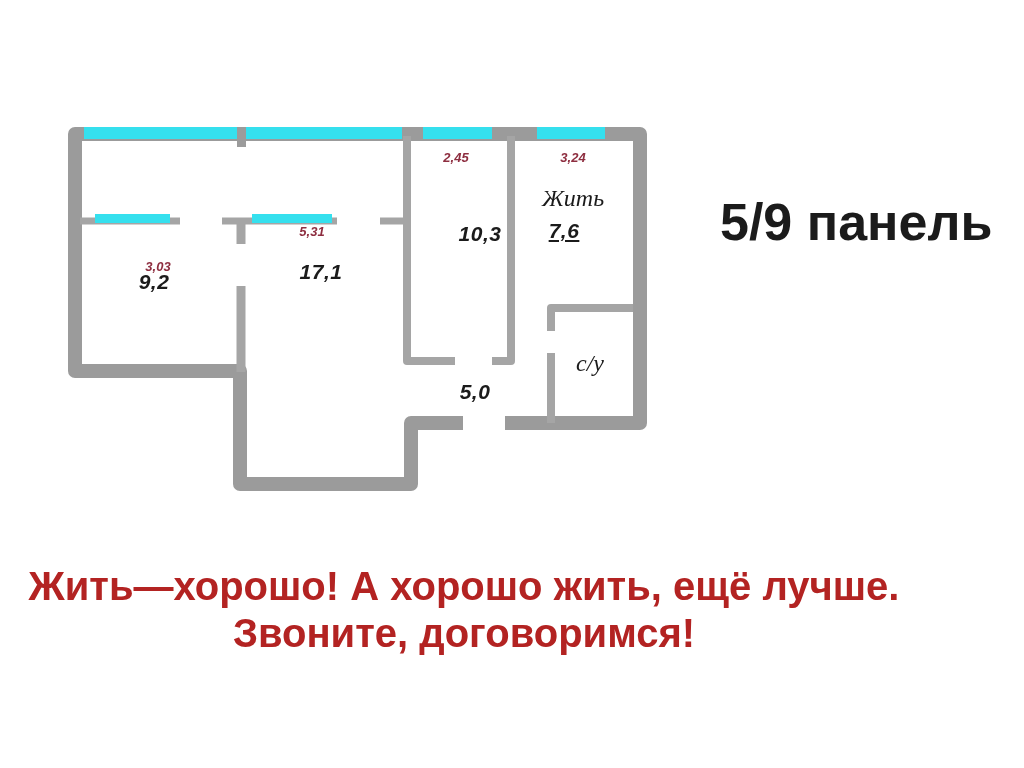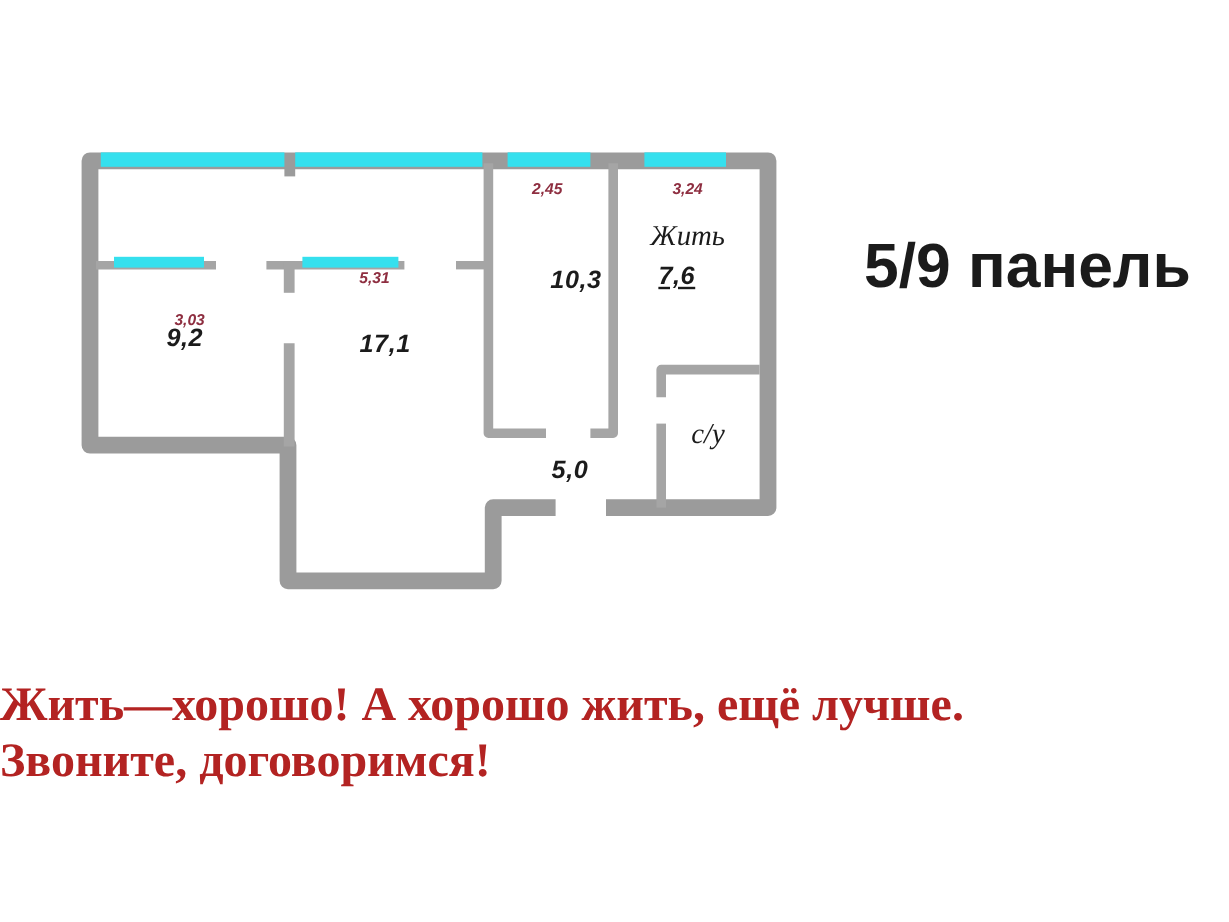--- a/index.html
+++ b/index.html
@@ -65,26 +65,25 @@
     top: 304px;
     font-size: 54px;
     font-weight: bold;
     color: var(--ink);
   }
   .slogan {
     position: absolute;
     left: 0;
     top: 563px;
     width: 928px;
-    text-align: left;
+    text-align: center;
     font-size: 40px;
     font-weight: bold;
     line-height: 1.18;
     color: var(--slogan);
-    font-family: Liberation Serif, serif;
   }
 </style>
 </head>
 <body>
 
 <div id="stage">
 
   <svg id="plan-svg" width="1024" height="560" viewBox="0 0 1024 560" xmlns="http://www.w3.org/2000/svg">
 
     <g fill="none" stroke="var(--wall)" stroke-width="14" stroke-linejoin="round" stroke-linecap="butt">
@@ -120,21 +119,21 @@
       <rect x="252" y="214" width="80" height="9"></rect>
     </g>
   </svg>
 
   <div class="lbl dim-num" style="left:158px; top:232px;margin-top:34px;">3,03</div>
   <div class="lbl dim-num" style="left:312px; top:231px;">5,31</div>
   <div class="lbl dim-num" style="left:456px; top:157px;">2,45</div>
   <div class="lbl dim-num" style="left:573px; top:157px;">3,24</div>
 
   <div class="lbl area-num" style="left:154px; top:282px;">9,2</div>
-  <div class="lbl area-num" style="left:321px; top:287px;">17,1</div>
+  <div class="lbl area-num" style="left:321px; top:272px;">17,1</div>
   <div class="lbl area-num" style="left:459px; top:234px;margin-left:21px;">10,3</div>
   <div class="lbl serif-name" style="left:573px; top:198px;">Жить</div>
   <div class="lbl area-num" style="left:564px; top:231px;text-decoration:underline;">7,6</div>
   <div class="lbl area-num" style="left:475px; top:392px;text-align:center;">5,0</div>
   <div class="lbl serif-name-small" style="left:590px; top:363px;">с/у</div>
 
   <div class="info-building">5/9 панель</div>
 
   <div class="slogan">
     <div>Жить—хорошо! А хорошо жить, ещё лучше.</div>

